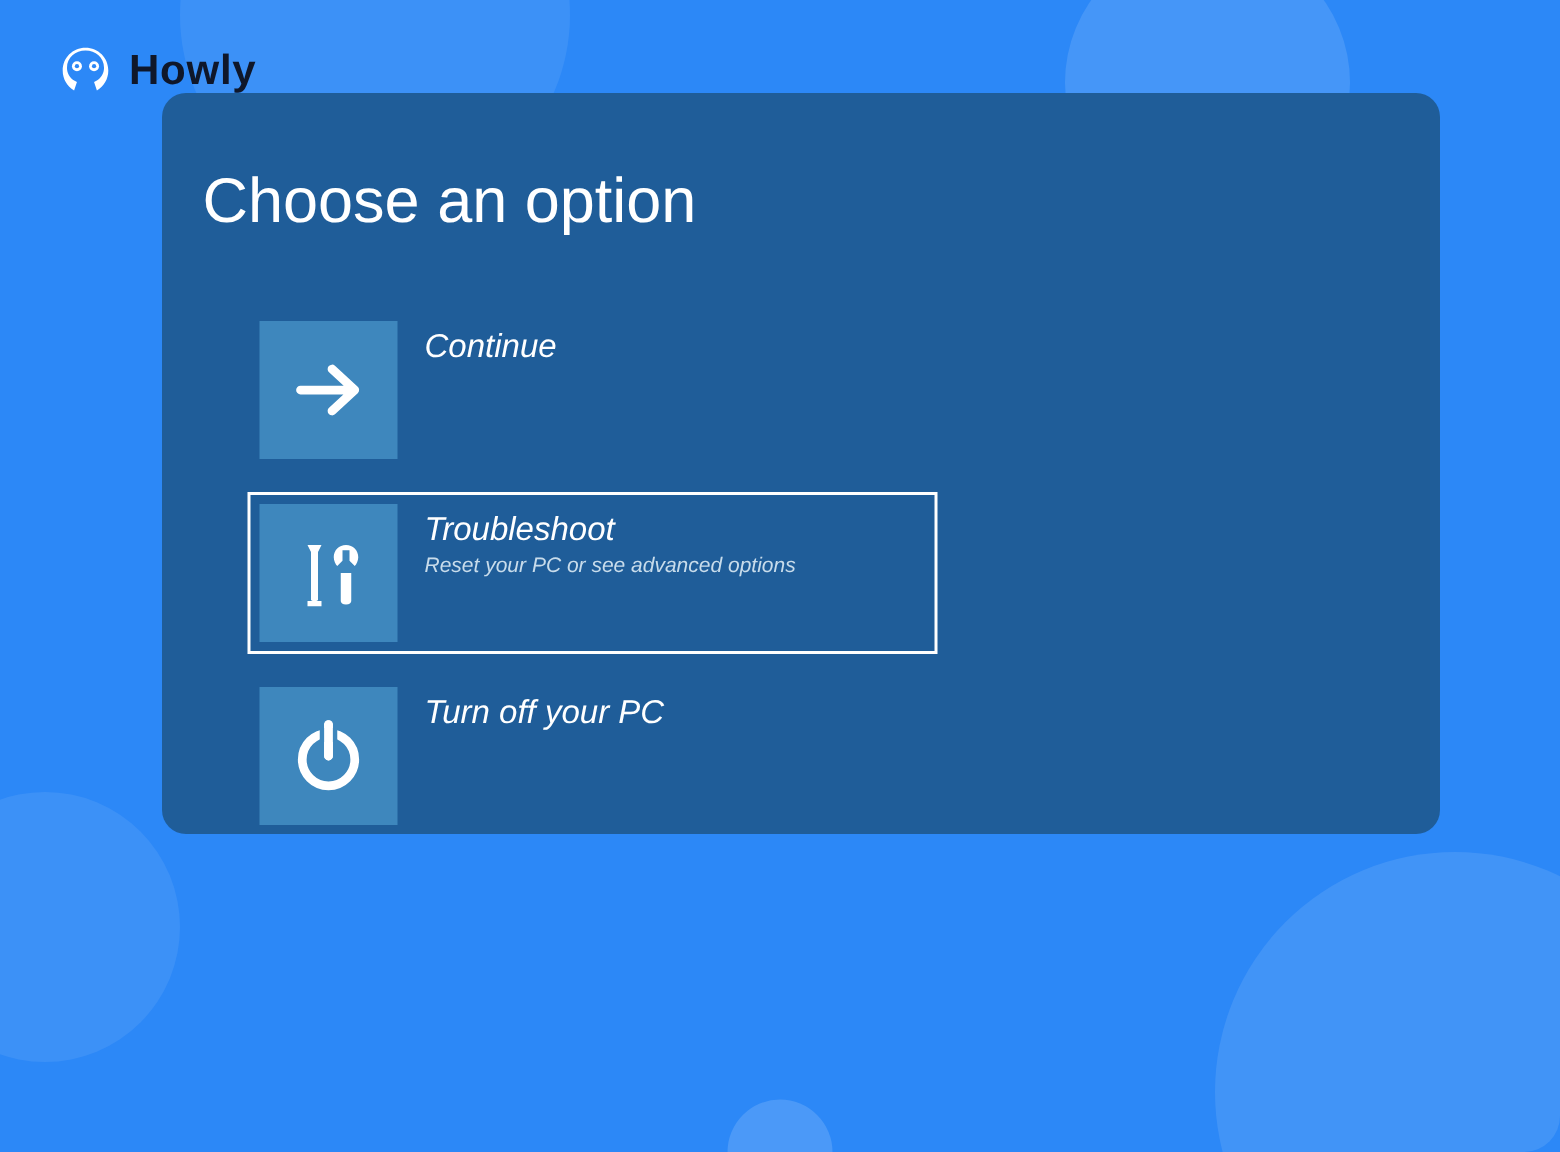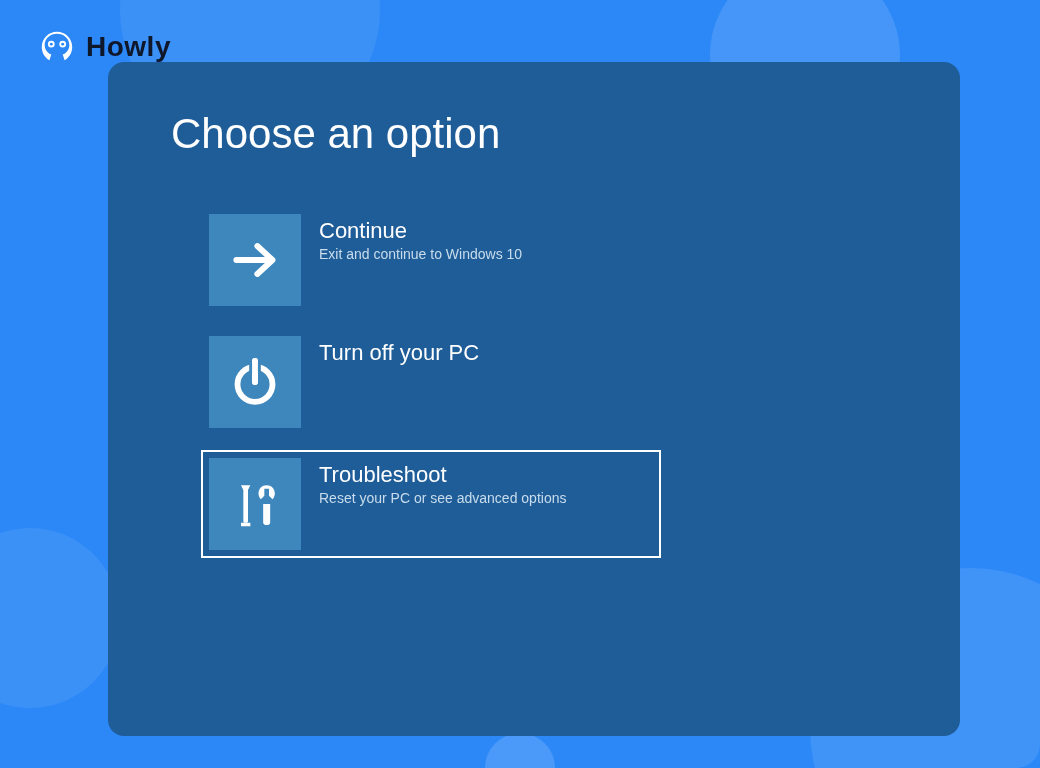--- a/index.html
+++ b/index.html
@@ -25,34 +25,34 @@
       left: 38px; top: 28px;
       color: #0f172a;
       display: flex; align-items: center;
       font-weight: 700; font-size: 28px; letter-spacing: 0.5px;
     }
     .logo svg { margin-right: 10px; }
 
     .panel {
       position: absolute;
       left: 108px; top: 62px;
-      width: 852px; height: 674px;
+      width: 852px; height: 494px;
       background: #1f5d99;
       border-radius: 16px;
-      padding: 40px 63px;
+      padding: 40px 27px;
       color: #fff;
     }
     .title {
       font-weight: 300;
       font-size: 42px;
       color: #fff;
       margin-bottom: 48px;
       margin-top: 8px;
     }
-    .options { margin-left: 30px; }
+    .options { margin-left: 30px; font-style: italic; }
     .option {
       display: flex;
       align-items: flex-start;
       width: 460px;
       padding: 6px;
       margin-bottom: 14px;
       border: 2px solid transparent;
       cursor: pointer;
     }
     .option.selected { border-color: #ffffff; }
@@ -93,47 +93,46 @@
   <div class="options">
 
     <div class="option">
       <div class="tile">
         <svg width="56" height="56" viewBox="0 0 48 48">
           <path fill="none" stroke="#fff" stroke-width="5" stroke-linecap="round" stroke-linejoin="round" d="M8 24h30M26 12l13 12-13 12"></path>
         </svg>
       </div>
       <div class="opt-text">
         <div class="opt-title">Continue</div>
-        <div class="opt-desc">Exit and continue to Windows 10</div>
+      </div>
+    </div>
+
+    <div class="option selected">
+      <div class="tile">
+        <svg width="56" height="56" viewBox="0 0 48 48">
+          <rect x="14" y="10" width="4" height="30" rx="1" fill="#fff"></rect>
+          <path fill="#fff" d="M12 8h8l-2 4h-4zM12 40h8v3h-8z"></path>
+          <path fill="#fff" d="M34 8c4 0 7 3 7 7 0 2-1 4-2 5l-3-3v-6l-4 0v6l-3 3c-1-1-2-3-2-5 0-4 3-7 7-7zM31 24h6v16c0 1-1 2-3 2s-3-1-3-2V24z"></path>
+        </svg>
+      </div>
+      <div class="opt-text">
+        <div class="opt-title">Troubleshoot</div>
+        <div class="opt-desc">Reset your PC or see advanced options</div>
       </div>
     </div>
 
     <div class="option">
       <div class="tile">
         <svg width="56" height="56" viewBox="0 0 48 48">
           <circle cx="24" cy="26" r="15" fill="none" stroke="#fff" stroke-width="5"></circle>
           <line x1="24" y1="6" x2="24" y2="24" stroke="#fff" stroke-width="5" stroke-linecap="round"></line>
           <rect x="19" y="8" width="10" height="8" fill="#3e87bd"></rect>
           <line x1="24" y1="6" x2="24" y2="24" stroke="#fff" stroke-width="5" stroke-linecap="round"></line>
         </svg>
       </div>
       <div class="opt-text">
         <div class="opt-title">Turn off your PC</div>
         <div class="opt-desc"></div>
       </div>
     </div>
 
-    <div class="option selected">
-      <div class="tile">
-        <svg width="56" height="56" viewBox="0 0 48 48">
-          <rect x="14" y="10" width="4" height="30" rx="1" fill="#fff"></rect>
-          <path fill="#fff" d="M12 8h8l-2 4h-4zM12 40h8v3h-8z"></path>
-          <path fill="#fff" d="M34 8c4 0 7 3 7 7 0 2-1 4-2 5l-3-3v-6l-4 0v6l-3 3c-1-1-2-3-2-5 0-4 3-7 7-7zM31 24h6v16c0 1-1 2-3 2s-3-1-3-2V24z"></path>
-        </svg>
-      </div>
-      <div class="opt-text">
-        <div class="opt-title">Troubleshoot</div>
-        <div class="opt-desc">Reset your PC or see advanced options</div>
-      </div>
-    </div>
-
   </div>
 </div>
 
 </body></html>

